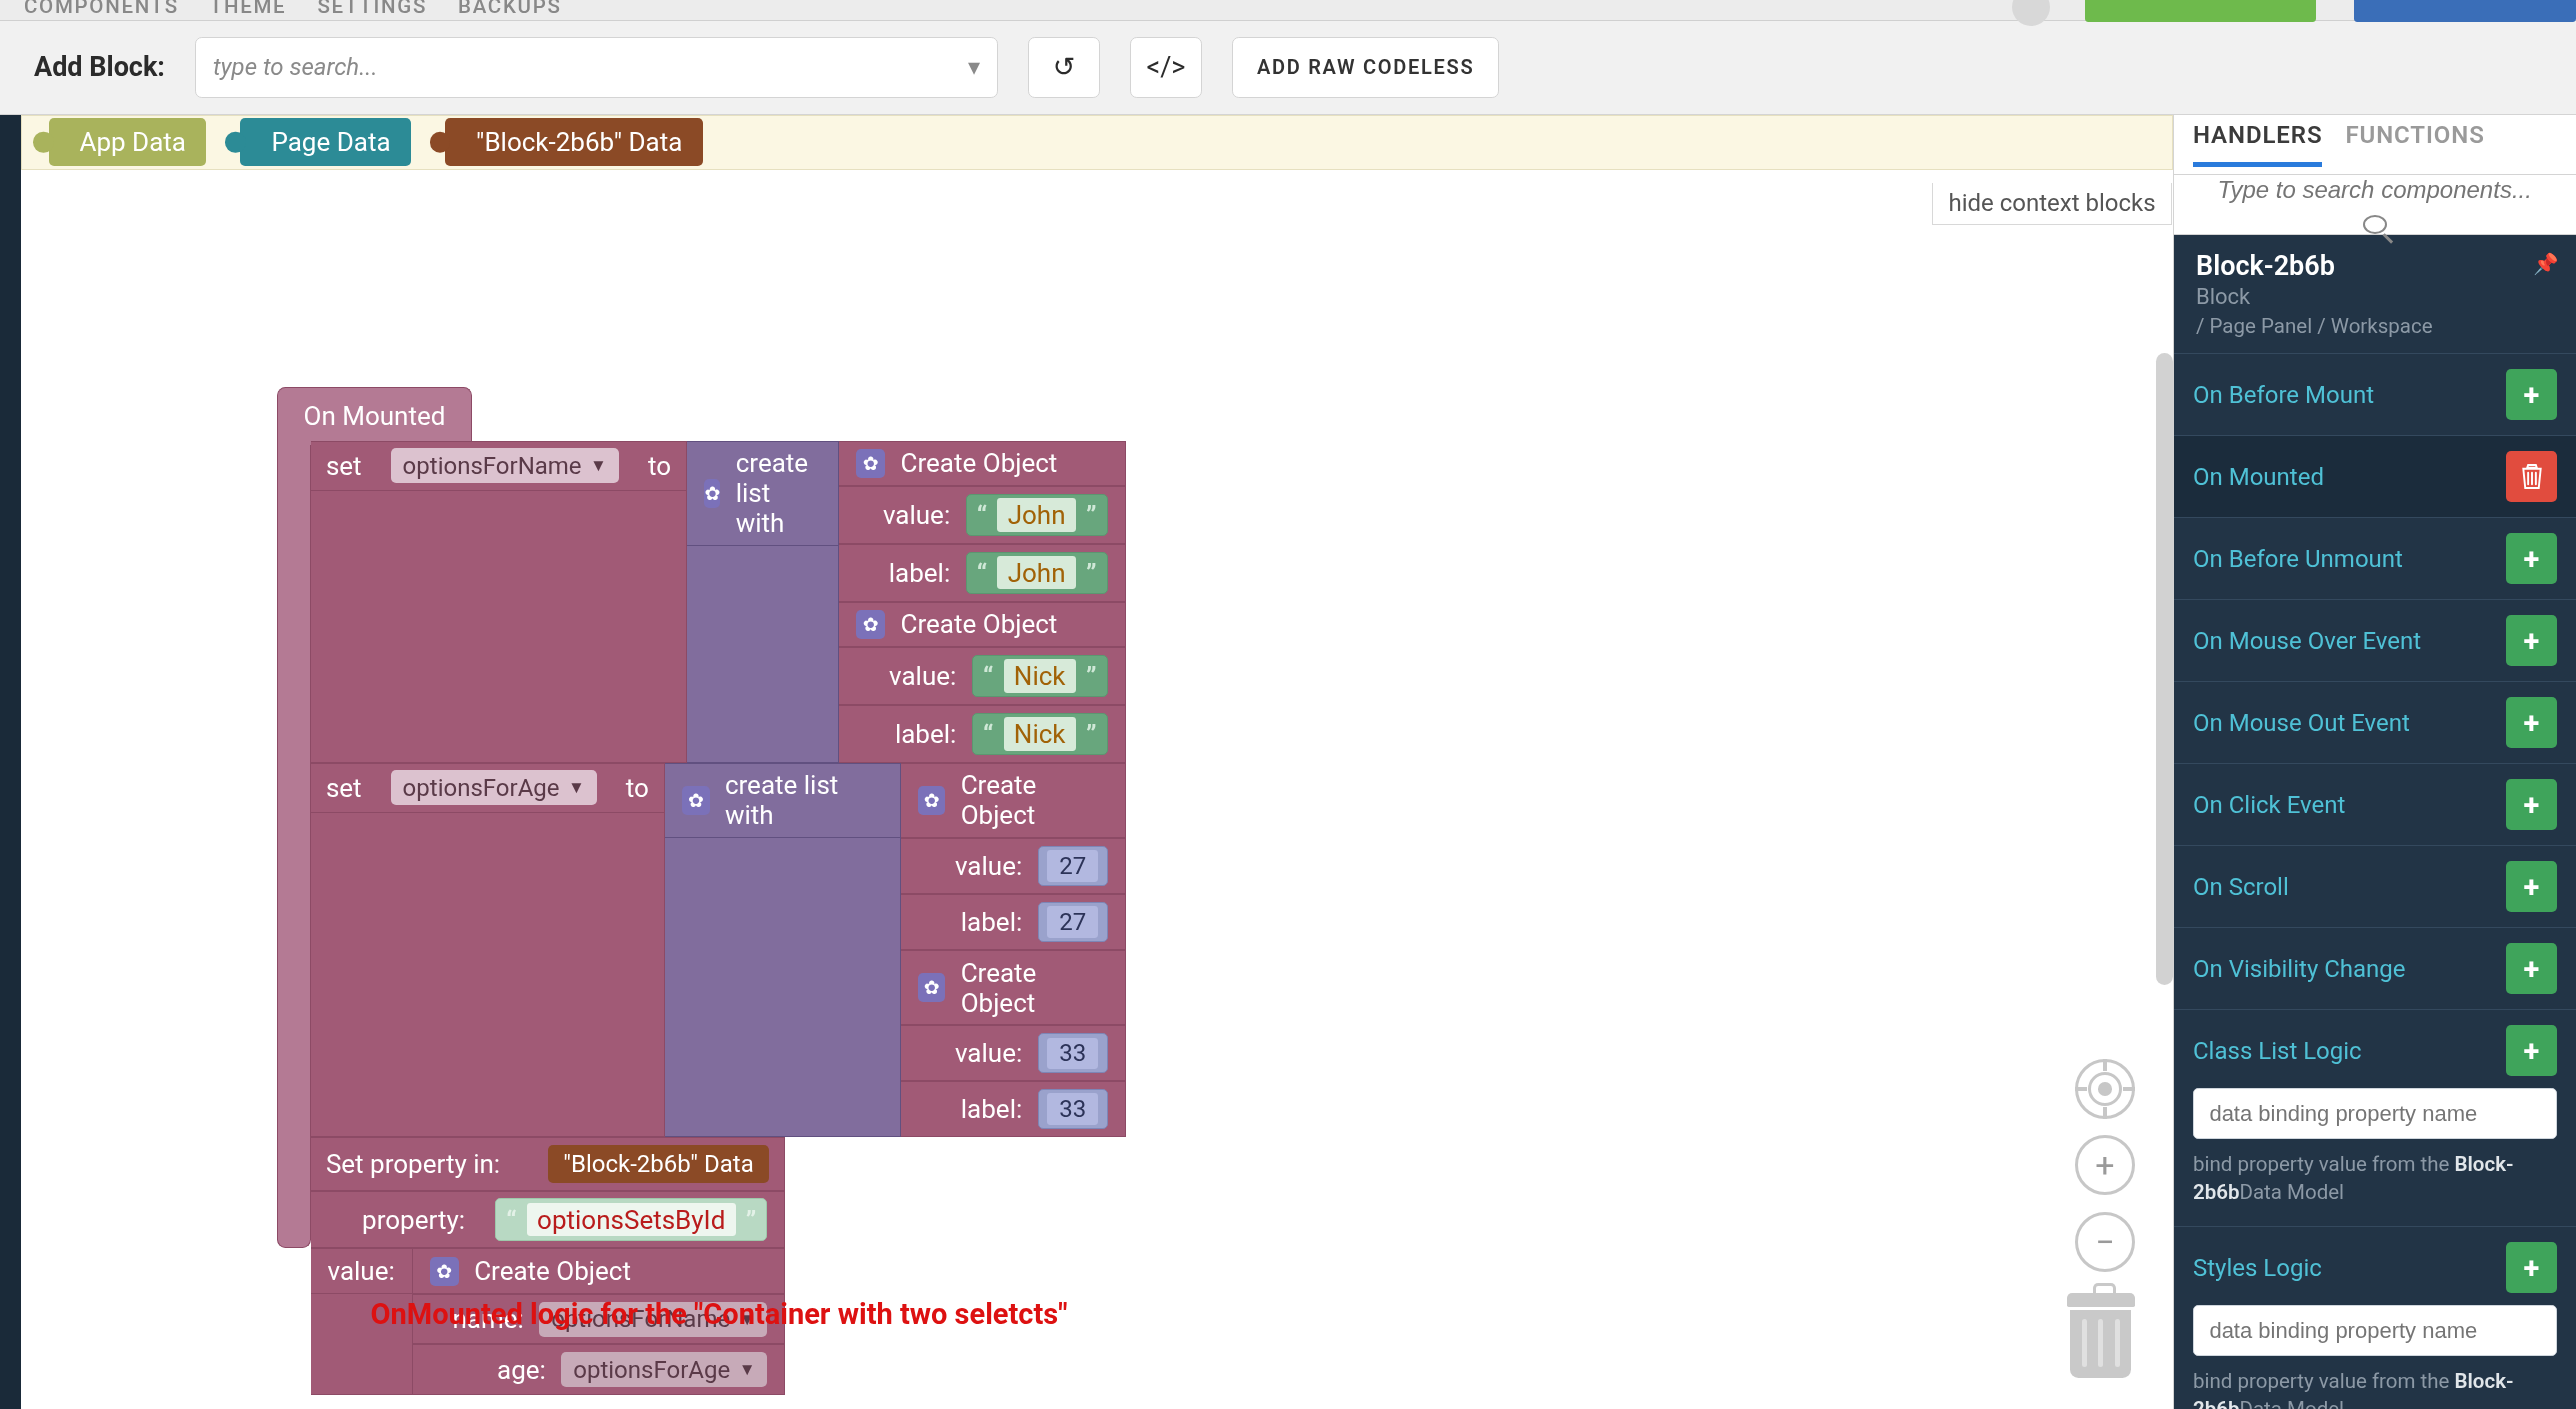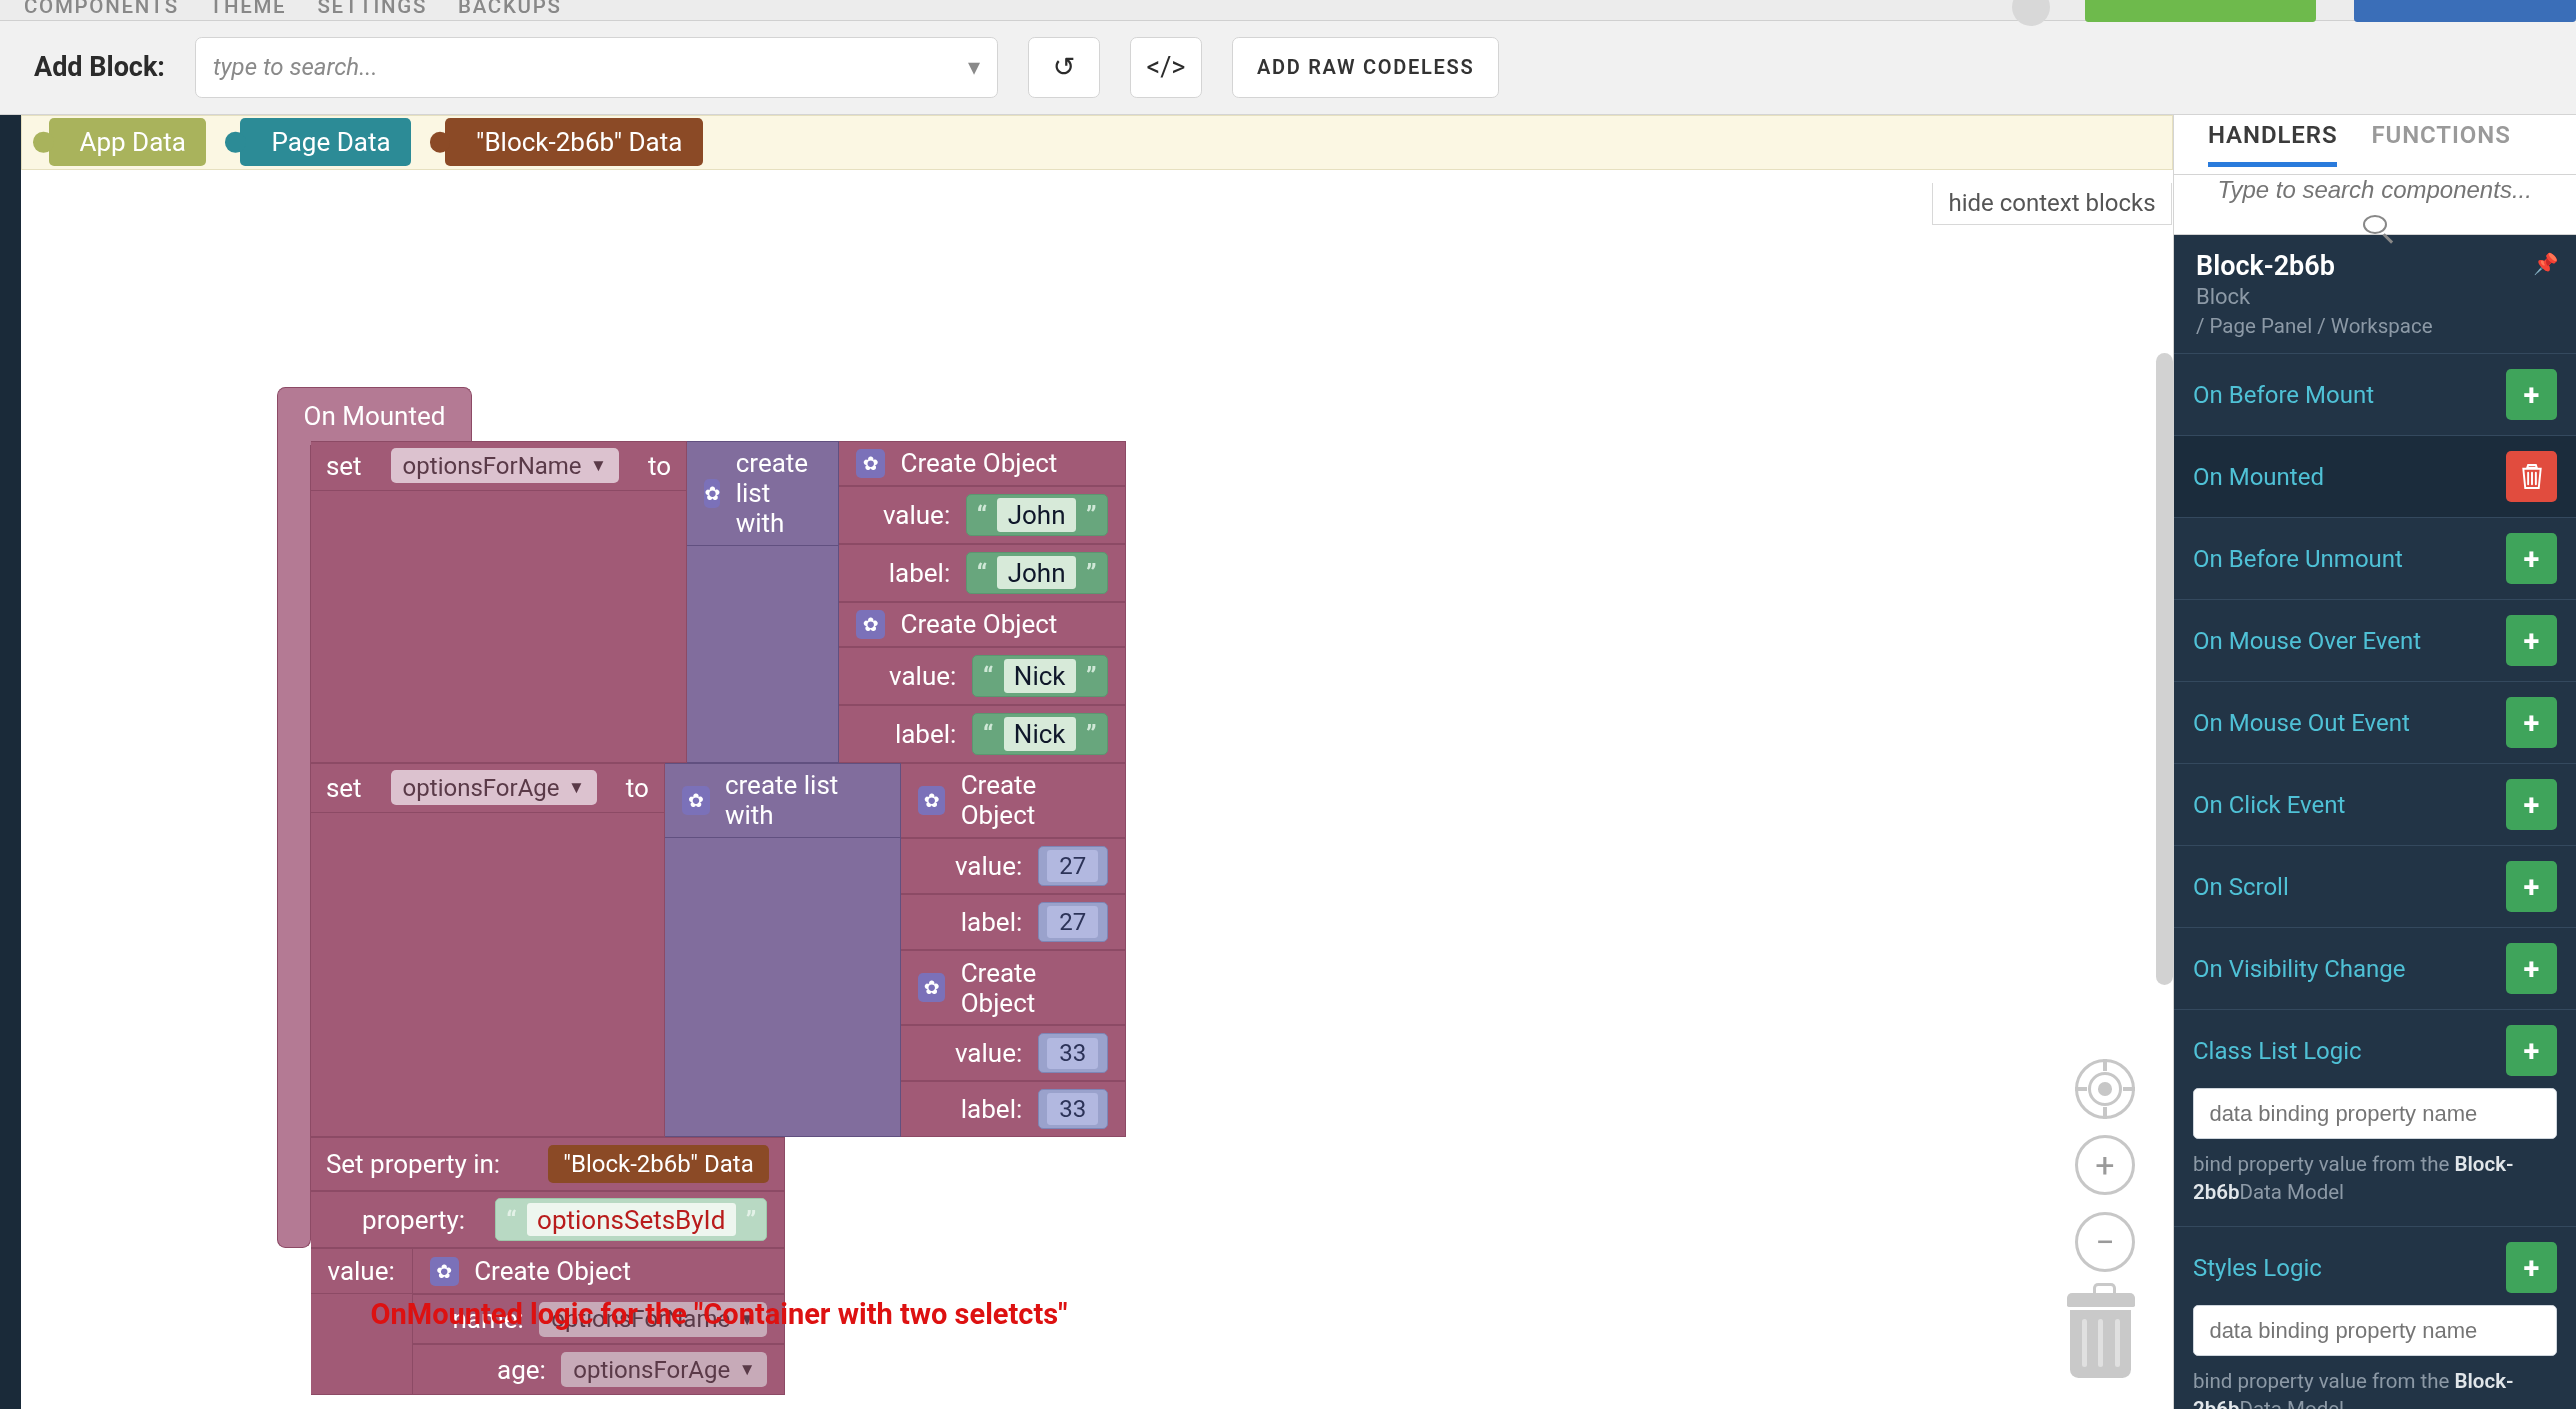--- a/index.html
+++ b/index.html
@@ -220,21 +220,21 @@
   .kv .k { min-width: 94px; text-align: right; }
 
   .str-chip {
     background: var(--green);
     border: 1.7px solid var(--green-dark);
     border-radius: 5.1px; padding: 3.4px 10.2px;
     display: inline-flex; align-items: center; gap: 10.2px;
     color: #fff; font-size: 26px;
   }
   .str-chip .q { color: #cfe8d7; font-weight: 700; }
-  .str-chip .v { background: #d7ead9; color: #0f172a; border-radius: 3.4px; padding: 1.7px 10.2px; }
+  .str-chip .v { background: #d7ead9; color: #a16207; border-radius: 3.4px; padding: 1.7px 10.2px; }
   .str-chip.light { background: #b8d9c3; border-color: #9ec8ab; }
   .str-chip.light .q { color: #e3f1e7; }
   .str-chip.light .v { background: #eef6ef; color: #b91c1c; }
 
   .num-chip {
     background: var(--blue-chip);
     border: 1.7px solid #7d86b7;
     border-radius: 5.1px; padding: 3.4px 8.5px;
     display: inline-flex; align-items: center;
   }
@@ -279,21 +279,21 @@
   .trash .can {
     margin-top: 3.4px; width: 61px; height: 68px; margin-left: 3.4px;
     background: #c9c9c9; border-radius: 0 0 8.5px 8.5px;
     display: flex; justify-content: space-evenly; padding-top: 8.5px;
   }
   .trash .can div { width: 5.1px; height: 48px; background: #e0e0e0; border-radius: 2.6px; }
 
   
   .tabs {
     height: 60px; border-bottom: 0.9px solid var(--border);
-    display: flex; align-items: center; gap: 34px; padding: 0 34px;
+    display: flex; align-items: center; gap: 23px; padding: 0 19px;
     font-size: 24px; font-weight: 600; letter-spacing: 0.9px;
   }
   .tab { color: #9a9a9a; padding-bottom: 13.7px; border-bottom: 5.1px solid transparent; }
   .tab.active { color: #3b3b3b; border-bottom-color: #2a7bdc; }
 
   .comp-search {
     height: 60px; border-bottom: 0.9px solid var(--border);
     display: flex; align-items: center; padding: 0 15.4px; gap: 10.2px; flex-direction: column;
   }
   .comp-search input {

